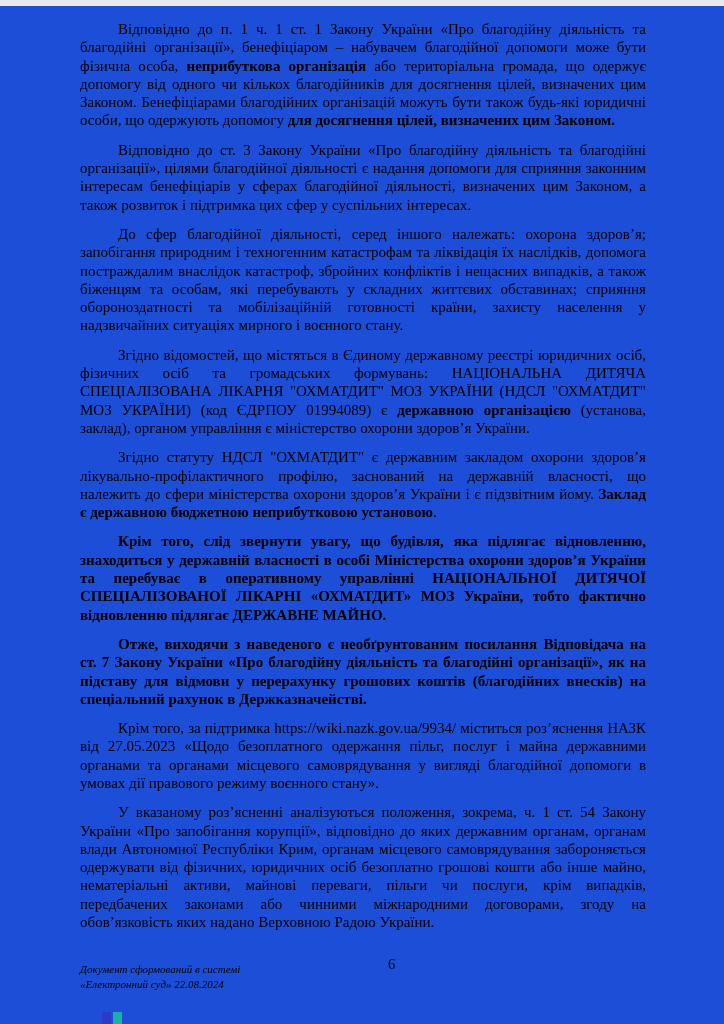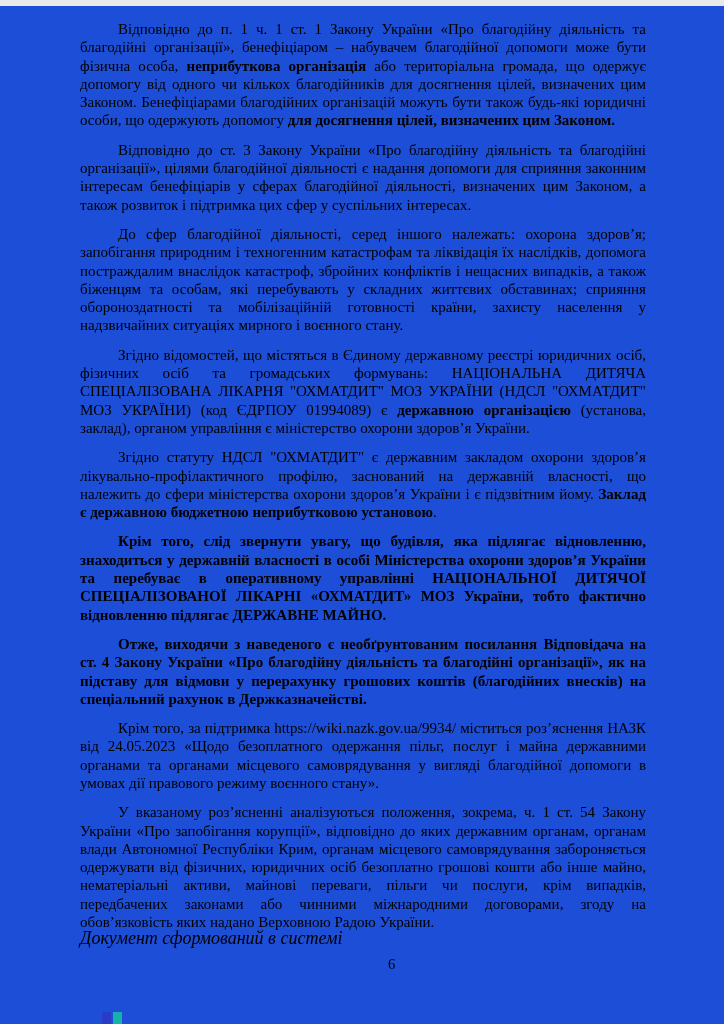--- a/index.html
+++ b/index.html
@@ -8,21 +8,21 @@
     overflow:hidden; font-family:Liberation Serif, serif; color:#000000;
     margin:6px auto;
   }
   .content { position:absolute; left:80px; top:14px; width:566px; }
   .para {
     margin:0 0 11px 0; font-size:15px; line-height:1.22;
     text-align:justify; text-indent:38px;
   }
   .b { font-weight:bold; }
   .footer {
-    position:absolute; left:80px; top:920px; font-size:18px;
+    position:absolute; left:80px; top:956px; font-size:11px;
     font-style:italic; line-height:1.38;
   }
   .pagenum { position:absolute; left:388px; top:950px; font-size:14.5px; }
   .stamp { position:absolute; left:102px; top:1004px; width:24px; height:15px;
            display:flex; gap:2px; align-items:flex-end; }
   .stamp .s1 { width:9px; height:13px; background:#2a3cc7; }
   .stamp .s2 { width:9px; height:13px; background:#17b2a5; }
 </style>
 </head>
 <body>
@@ -35,30 +35,31 @@
     <p class="para"><span>Відповідно до ст. 3 Закону України «Про благодійну діяльність та благодійні організації», цілями благодійної діяльності є надання допомоги для сприяння законним інтересам бенефіціарів у сферах благодійної діяльності, визначених цим Законом, а також розвиток і підтримка цих сфер у суспільних інтересах.</span></p>
 
     <p class="para"><span>До сфер благодійної діяльності, серед іншого належать: охорона здоров’я; запобігання природним і техногенним катастрофам та ліквідація їх наслідків, допомога постраждалим внаслідок катастроф, збройних конфліктів і нещасних випадків, а також біженцям та особам, які перебувають у складних життєвих обставинах; сприяння обороноздатності та мобілізаційній готовності країни, захисту населення у надзвичайних ситуаціях мирного і воєнного стану.</span></p>
 
     <p class="para"><span>Згідно відомостей, що містяться в Єдиному державному реєстрі юридичних осіб, фізичних осіб та громадських формувань: НАЦІОНАЛЬНА ДИТЯЧА СПЕЦІАЛІЗОВАНА ЛІКАРНЯ "ОХМАТДИТ" МОЗ УКРАЇНИ (НДСЛ "ОХМАТДИТ" МОЗ УКРАЇНИ) (код ЄДРПОУ 01994089) є </span><span class="b">державною організацією</span><span> (установа, заклад), органом управління є міністерство охорони здоров’я України.</span></p>
 
     <p class="para"><span>Згідно статуту НДСЛ "ОХМАТДИТ" є державним закладом охорони здоров’я лікувально-профілактичного профілю, заснований на державній власності, що належить до сфери міністерства охорони здоров’я України і є підзвітним йому. </span><span class="b">Заклад є державною бюджетною неприбутковою установою</span><span>.</span></p>
 
     <p class="para"><span class="b">Крім того, слід звернути увагу, що будівля, яка підлягає відновленню, знаходиться у державній власності в особі Міністерства охорони здоров’я України та перебуває в оперативному управлінні НАЦІОНАЛЬНОЇ ДИТЯЧОЇ СПЕЦІАЛІЗОВАНОЇ ЛІКАРНІ «ОХМАТДИТ» МОЗ України, тобто фактично відновленню підлягає ДЕРЖАВНЕ МАЙНО.</span></p>
 
-    <p class="para"><span class="b">Отже, виходячи з наведеного є необґрунтованим посилання Відповідача на ст. 4 Закону України «Про благодійну діяльність та благодійні організації», як на підставу для відмови у перерахунку грошових коштів (благодійних внесків) на спеціальний рахунок в Держказначействі.</span></p>
+    <p class="para"><span class="b">Отже, виходячи з наведеного є необґрунтованим посилання Відповідача на ст. 7 Закону України «Про благодійну діяльність та благодійні організації», як на підставу для відмови у перерахунку грошових коштів (благодійних внесків) на спеціальний рахунок в Держказначействі.</span></p>
 
-    <p class="para"><span>Крім того, за підтримка </span><span>https://wiki.nazk.gov.ua/9934/</span><span> міститься роз’яснення НАЗК від 24.05.2023 «Щодо безоплатного одержання пільг, послуг і майна державними органами та органами місцевого самоврядування у вигляді благодійної допомоги в умовах дії правового режиму воєнного стану».</span></p>
+    <p class="para"><span>Крім того, за підтримка </span><span>https://wiki.nazk.gov.ua/9934/</span><span> міститься роз’яснення НАЗК від 27.05.2023 «Щодо безоплатного одержання пільг, послуг і майна державними органами та органами місцевого самоврядування у вигляді благодійної допомоги в умовах дії правового режиму воєнного стану».</span></p>
 
     <p class="para"><span>У вказаному роз’ясненні аналізуються положення, зокрема, ч. 1 ст. 54 Закону України «Про запобігання корупції», відповідно до яких державним органам, органам влади Автономної Республіки Крим, органам місцевого самоврядування забороняється одержувати від фізичних, юридичних осіб безоплатно грошові кошти або інше майно, нематеріальні активи, майнові переваги, пільги чи послуги, крім випадків, передбачених законами або чинними міжнародними договорами, згоду на обов’язковість яких надано Верховною Радою України.</span></p>
 
   </div>
 
   <div class="footer">
     <div>Документ сформований в системі</div>
+    <div>«Електронний суд» 22.08.2024</div>
   </div>
 
   <div class="pagenum">6</div>
 
   <div class="stamp">
     <div class="s1"></div>
     <div class="s2"></div>
   </div>
 </div>
 

